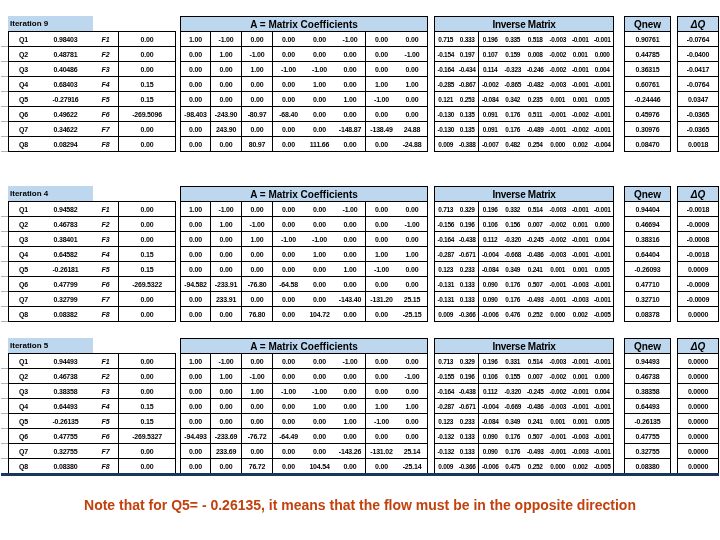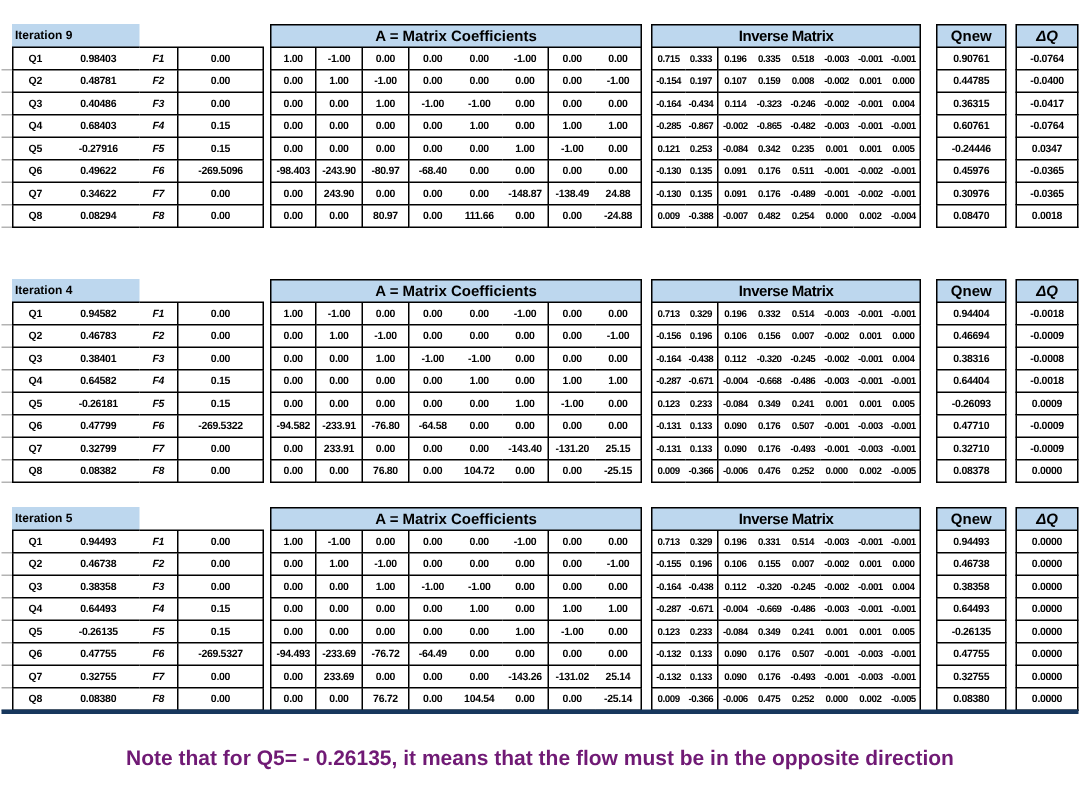--- a/index.html
+++ b/index.html
@@ -29,21 +29,21 @@
   .hfill{border-bottom:1px solid #000;}
   .hdr{
     background:#BDD7EE;border:1px solid #000;font-size:10px;font-weight:700;
     display:flex;align-items:center;justify-content:center;white-space:nowrap;
   }
   .dqh{font-style:italic;}
   .fl{font-style:italic;}
   .final::after{content:"";grid-column:1/-1;grid-row:10;height:3px;background:#17375D;margin-top:-1px;}
   .note{
     position:absolute;top:497px;left:0;width:720px;text-align:center;
-    font-size:14px;font-weight:700;color:#701a75;
+    font-size:14px;font-weight:700;color:#c2410c;
   }
 </style>
 </head>
 <body>
 
 <div>
   <div class="iter-block" style="top:16px;">
       <div class="c" style="grid-area: 1 / 1 / auto / span 1;"></div>
       <div class="iterlbl" style="grid-area: 1 / 2 / auto / span 2;">Iteration 9</div>
       <div class="hfill" style="grid-area: 1 / 4 / auto / span 2;"></div>

